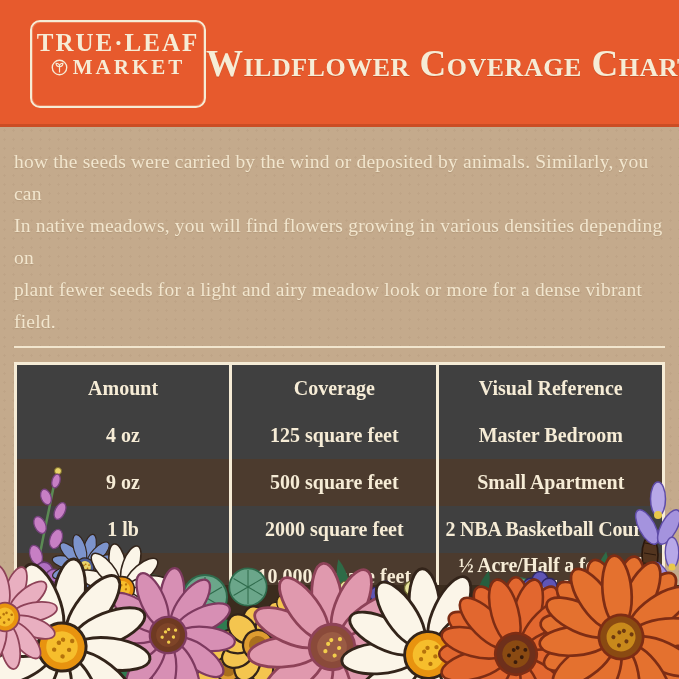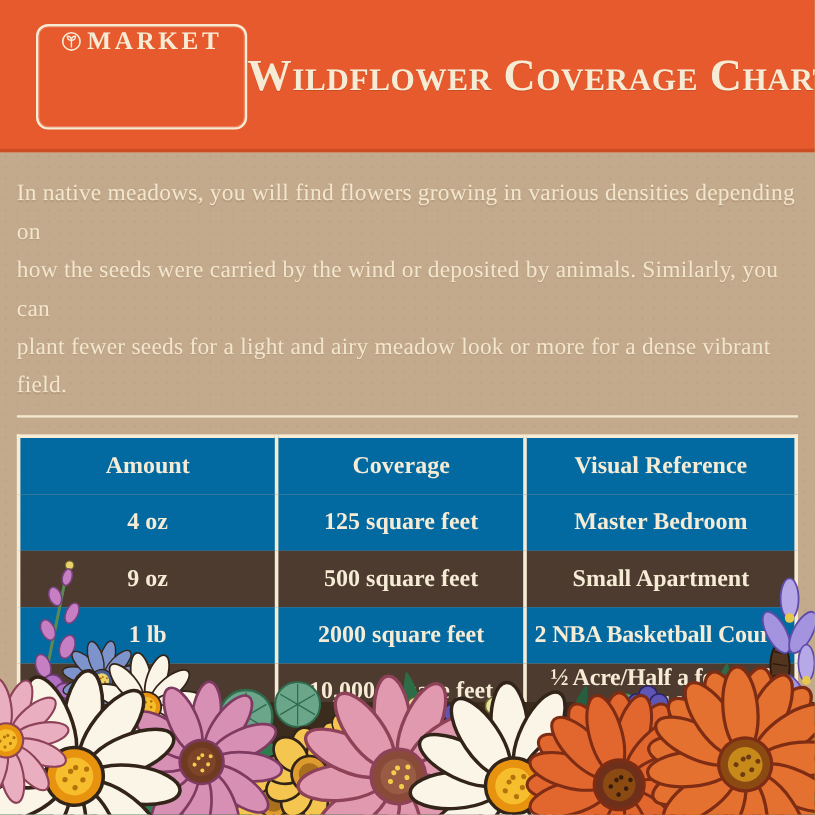--- a/index.html
+++ b/index.html
@@ -59,48 +59,49 @@
     width:651px;margin:14px 14px 0;
     border-collapse:collapse;border:3px solid #F6ECD6;
     position:relative;z-index:1;
   }
   .coverage-table th,.coverage-table td{
     height:47px;text-align:center;vertical-align:middle;
     color:#F6ECD6;font-weight:bold;font-size:20px;
     padding:0 4px;border-left:3px solid #F6ECD6;
   }
   .coverage-table th:first-child,.coverage-table td:first-child{border-left:none;}
-  .row-orange{background:#0369a1;}
+  .row-orange{background:#404040;}
   .row-brown{background:#4C3B2E;}
   .vr-long{font-size:17px;letter-spacing:-0.2px;}
   
   .flower-band{
     position:absolute;left:0;bottom:0;width:679px;height:240px;
     z-index:5;pointer-events:none;
   }
 </style>
 </head>
 <body>
 
 <header class="banner">
   <div class="logo-box">
+    <div class="logo-line1">TRUE·LEAF</div>
     <div class="logo-line2">
       <svg class="leaf-emblem" viewBox="0 0 20 20">
         <circle cx="10" cy="10" r="8.5" fill="none" stroke="#F6ECD6" stroke-width="1.6"></circle>
         <path d="M10 16 V7 M10 9 C7 9 6 7 6 5 C8 5 10 6 10 9 M10 9 C13 9 14 7 14 5 C12 5 10 6 10 9" fill="none" stroke="#F6ECD6" stroke-width="1.4"></path>
       </svg>
       <span>MARKET</span>
     </div>
   </div>
   <h1 class="banner-title">Wildflower Coverage Chart</h1>
 </header>
 
 <section class="intro">
+  <span class="intro-line">how the seeds were carried by the wind or deposited by animals. Similarly, you can</span>
   <span class="intro-line">In native meadows, you will find flowers growing in various densities depending on</span>
-  <span class="intro-line">how the seeds were carried by the wind or deposited by animals. Similarly, you can</span>
   <span class="intro-line">plant fewer seeds for a light and airy meadow look or more for a dense vibrant field.</span>
 </section>
 <hr class="rule">
 
 <table class="coverage-table">
   <colgroup>
       <col style="width:33.2%">
       <col style="width:32%">
       <col style="width:34.8%">
     </colgroup>

